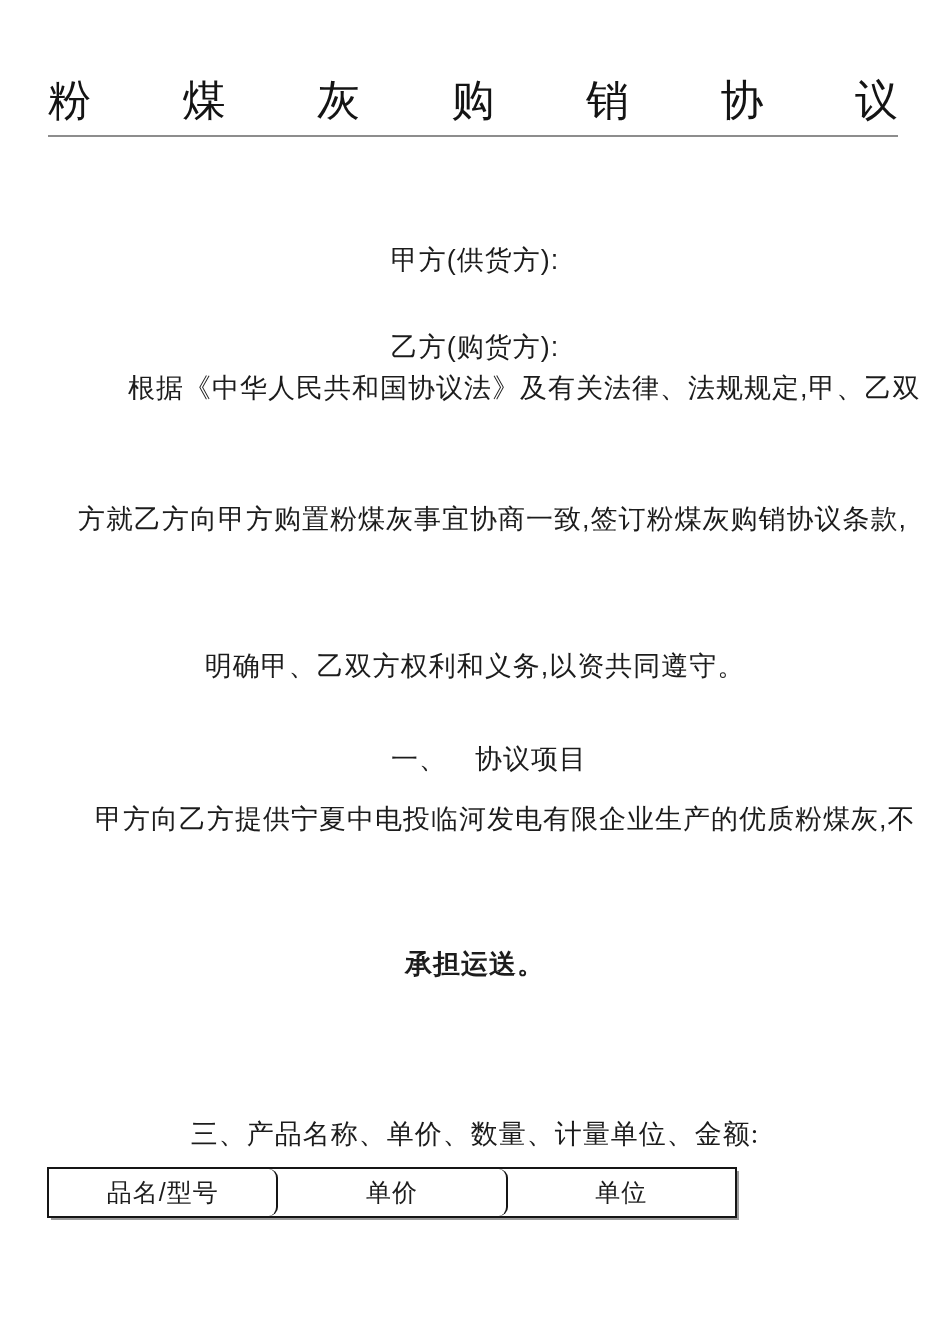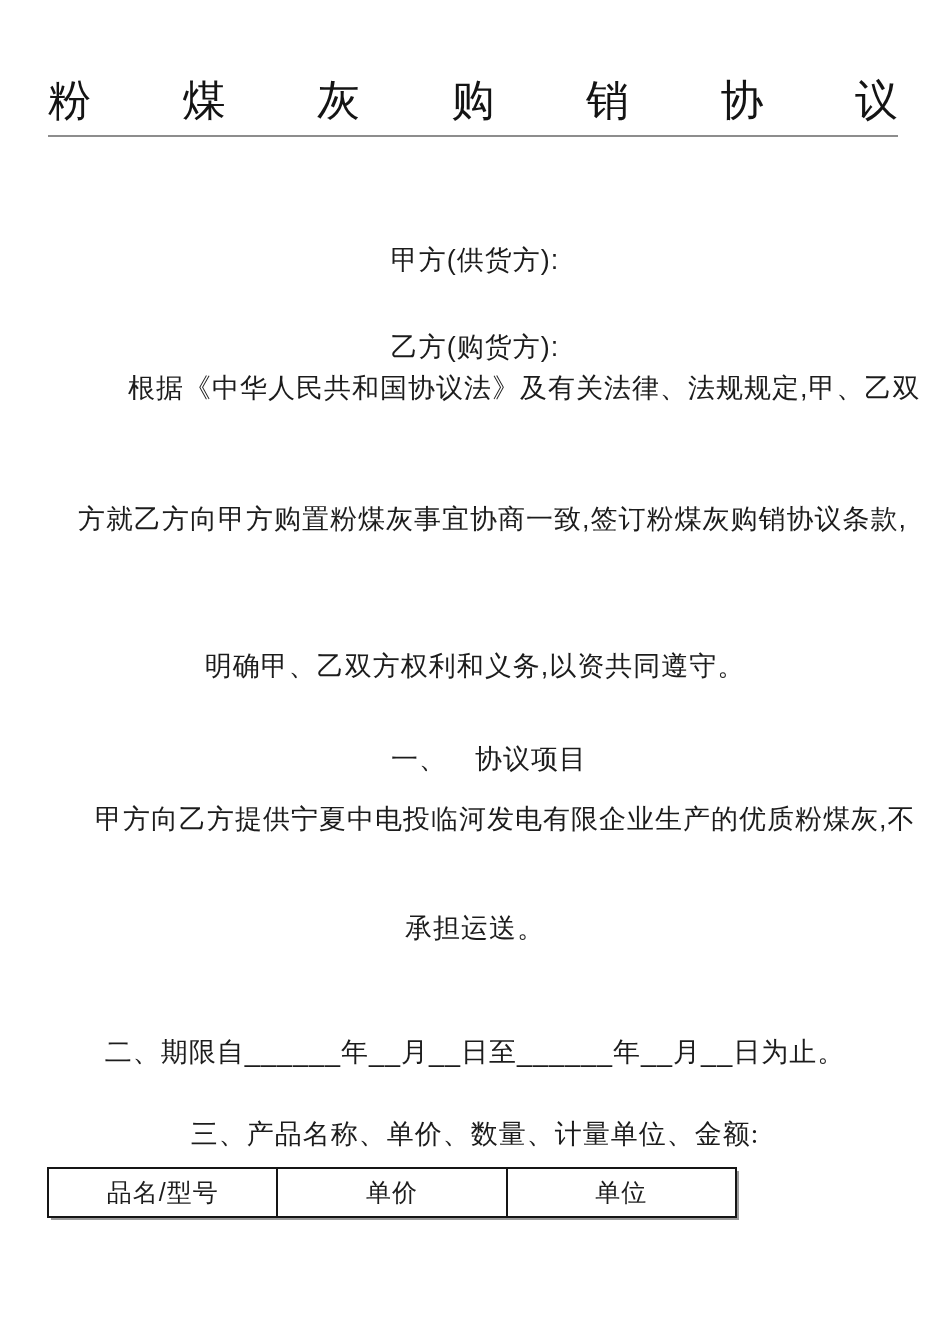--- a/index.html
+++ b/index.html
@@ -48,20 +48,21 @@
   }
   .contract-table .cell {
     flex: 1;
     display: flex;
     align-items: center;
     justify-content: center;
     font-size: 25px;
     letter-spacing: 1px;
     border-right: 2px solid #151515;
     color: #1c1c1c;
+    border-radius: 9px;
   }
   .contract-table .cell:last-child { border-right: none; }
 </style>
 </head>
 <body>
 
 <div class="page">
 
   <div class="doc-title">
     <span>粉</span>
@@ -80,23 +81,22 @@
   <div class="line" style="top:370px; left:128px;">根据《中华人民共和国协议法》及有关法律、法规规定,甲、乙双</div>
 
   <div class="line" style="top:501px; left:78px;">方就乙方向甲方购置粉煤灰事宜协商一致,签订粉煤灰购销协议条款,</div>
 
   <div class="line centered" style="top:618px;">明确甲、乙双方权利和义务,以资共同遵守。</div>
 
   <div class="line centered" style="top:711px;padding-left:28px;">一、　协议项目</div>
 
   <div class="line" style="top:801px; left:95px;">甲方向乙方提供宁夏中电投临河发电有限企业生产的优质粉煤灰,不</div>
 
-  <div class="line centered" style="top:880px;">承担运送。</div>
+  <div class="line centered" style="top:916px;font-weight:bold;">承担运送。</div>
 
-  <div class="line centered" style="top:1004px;">二、期限自______年__月__日至______年__月__日为止。</div>
 
   <div class="line centered" style="top:1086px;font-family:Liberation Serif, serif;">三、产品名称、单价、数量、计量单位、金额:</div>
 
   <div class="contract-table">
     <div class="cell">品名/型号</div>
     <div class="cell">单价</div>
     <div class="cell">单位</div>
   </div>
 
 </div>

